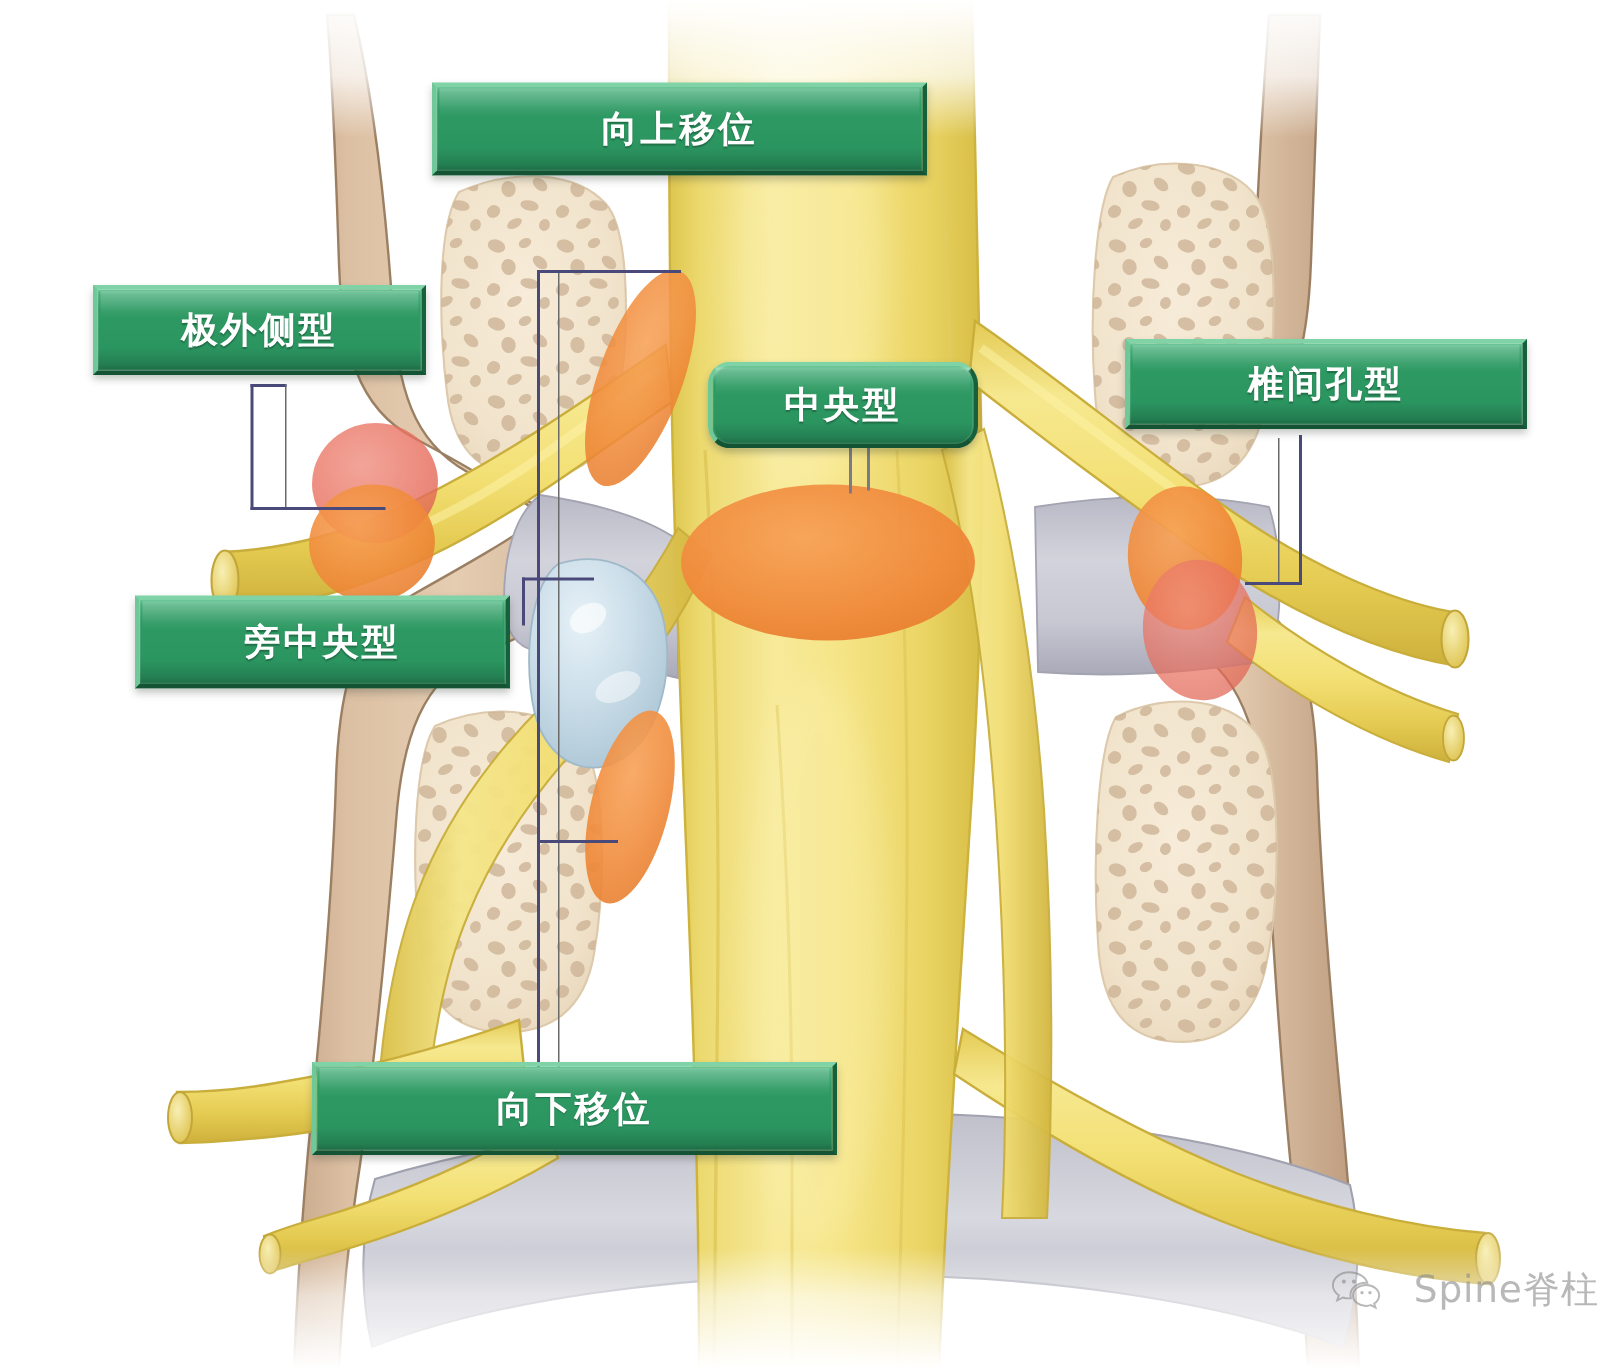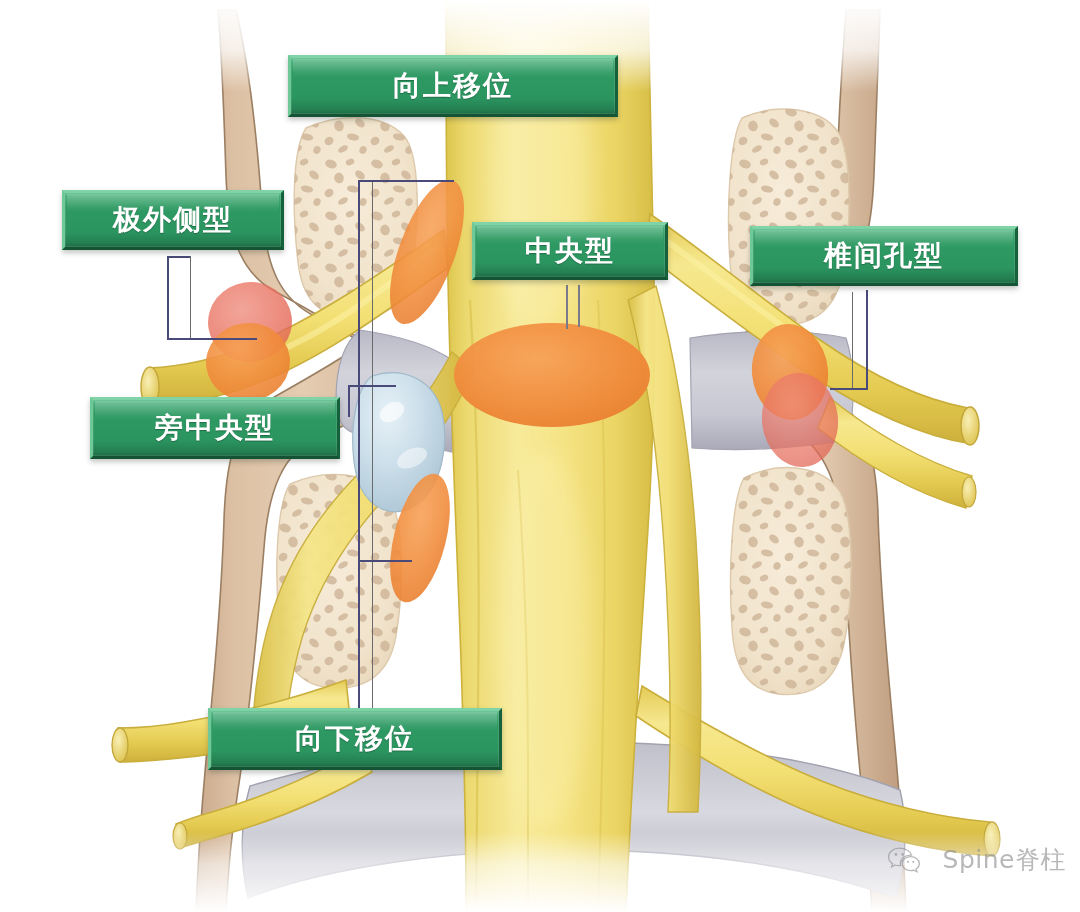--- a/index.html
+++ b/index.html
@@ -26,21 +26,21 @@
   }
 
   
   .plate {
     position: absolute;
     box-sizing: border-box;
     display: flex;
     align-items: center;
     justify-content: center;
     color: #ffffff;
-    font-size: 28px;
+    font-size: 24px;
     font-weight: 600;
     letter-spacing: 2px;
     line-height: 1;
     white-space: nowrap;
     background:
       linear-gradient(180deg,
         #5cc08c 0%,
         #46ab77 7%,
         #2e9a63 26%,
         #2b9560 72%,
@@ -463,33 +463,33 @@
   <div class="leader thin-v" style="left:852px; top:292px; width:1px; height:96px;"></div>
 
   <div class="plate" style="left:288px; top:55px; width:330px; height:62px;">
     <span>向上移位</span>
   </div>
 
   <div class="plate" style="left:62px; top:190px; width:222px; height:60px;">
     <span>极外侧型</span>
   </div>
 
-  <div class="plate" style="left:472px; top:222px; width:196px; height:58px;">
+  <div class="plate" style="left:472px; top:241px; width:180px; height:58px;border-radius:15px;">
     <span>中央型</span>
   </div>
 
   <div class="plate" style="left:750px; top:226px; width:268px; height:60px;">
     <span>椎间孔型</span>
   </div>
 
   <div class="plate" style="left:90px; top:397px; width:250px; height:62px;">
     <span>旁中央型</span>
   </div>
 
-  <div class="plate" style="left:208px; top:708px; width:294px; height:62px;">
+  <div class="plate" style="left:208px; top:708px; width:350px; height:62px;">
     <span>向下移位</span>
   </div>
 
   <div id="watermark">
     <svg width="34" height="28" viewBox="0 0 34 28">
       <path d="M12.4 2.2C6.4 2.2 1.6 6.1 1.6 10.9c0 2.7 1.6 5.1 4 6.7l-1.1 3.3 3.8-1.9
                c1.3.4 2.7.6 4.1.6.4 0 .8 0 1.2-.1-.2-.7-.3-1.4-.3-2.1
                0-4.6 4.5-8.3 10-8.3.4 0 .8 0 1.2.1C23.6 5.4 18.5 2.2 12.4 2.2z" fill="none" stroke="#8d8d8d" stroke-width="1.3"></path>
       <circle cx="8.9" cy="8.4" r="1.35" fill="#8d8d8d"></circle>
       <circle cx="15.6" cy="8.4" r="1.35" fill="#8d8d8d"></circle>

